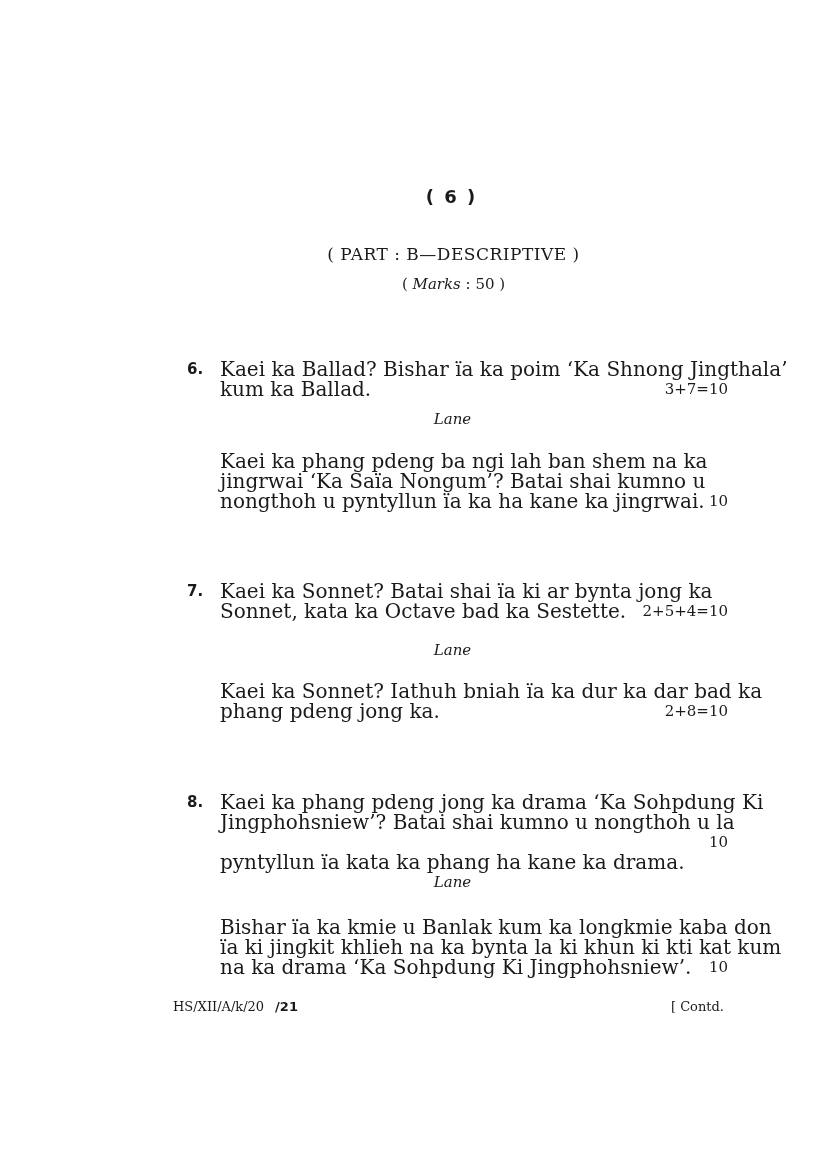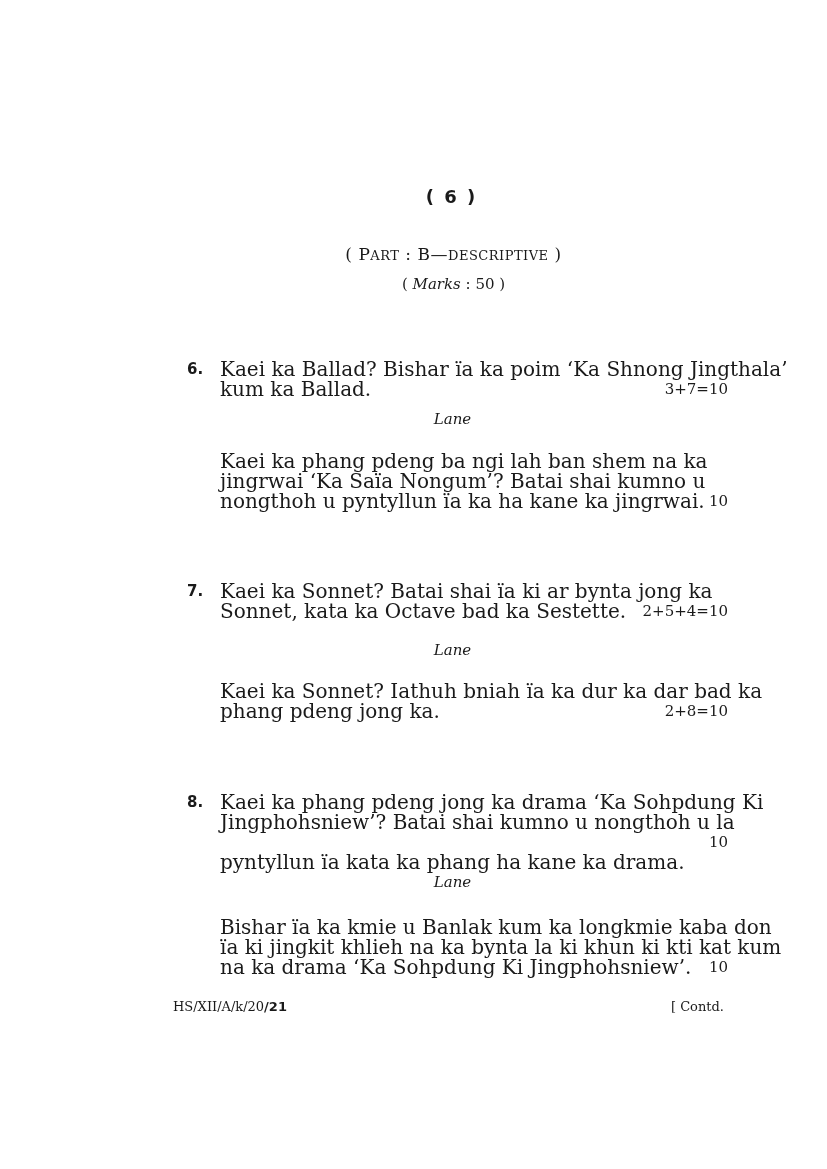--- a/index.html
+++ b/index.html
@@ -1,30 +1,30 @@
 <!DOCTYPE html>
 <html><head>
 <meta charset="utf-8">
 <style>
   html, body { margin: 0; padding: 0; background: #ffffff; }
   body { width: 827px; height: 1169px; position: relative; overflow: hidden;
          font-family: "DejaVu Serif", "Liberation Serif", serif; color: #1a1a1a; }
   .abs { position: absolute; }
   .page-num { left: 0; width: 903px; top: 186px; text-align: center; font-family: "DejaVu Sans", sans-serif; font-weight: bold; font-size: 18px; letter-spacing: 2px; }
   .part-title { left: 0; width: 907px; top: 244px; text-align: center; font-size: 17px; letter-spacing: 0.5px; }
-  .part-title .sc { font-size: 13px; }
+  .part-title .sc { font-size: 17px; }
   .marks { left: 0; width: 907px; top: 275px; text-align: center; font-size: 15px; }
   .marks i { font-style: italic; }
   .q-num { left: 187px; font-family: "DejaVu Sans", sans-serif; font-weight: bold; font-size: 15px; }
   .line { left: 220px; width: 508px; font-size: 20px; line-height: 20px; white-space: nowrap; }
   .line.just { text-align: justify; text-align-last: justify; width: 468px; }
   .mark { right: 99px; font-size: 15px; line-height: 20px; text-align: right; }
   .or { left: 0; width: 905px; text-align: center; font-style: italic; font-size: 15px; }
   .footer-code { left: 173px; top: 999px; font-size: 13px; }
-  .footer-code b { font-family: "DejaVu Sans", sans-serif; }
+  .footer-code b { font-family: "DejaVu Sans", sans-serif; padding-left: 11px; }
   .footer-contd { right: 103px; top: 999px; font-size: 13px; }
 </style>
 </head>
 <body>
 
 <div class="abs page-num">( 6 )</div>
 
 <div class="abs part-title"><span>( P</span><span class="sc">ART</span><span> : B—</span><span class="sc">DESCRIPTIVE</span><span> )</span></div>
 
 <div class="abs marks"><span>( </span><i>Marks</i><span> : 50 )</span></div>

